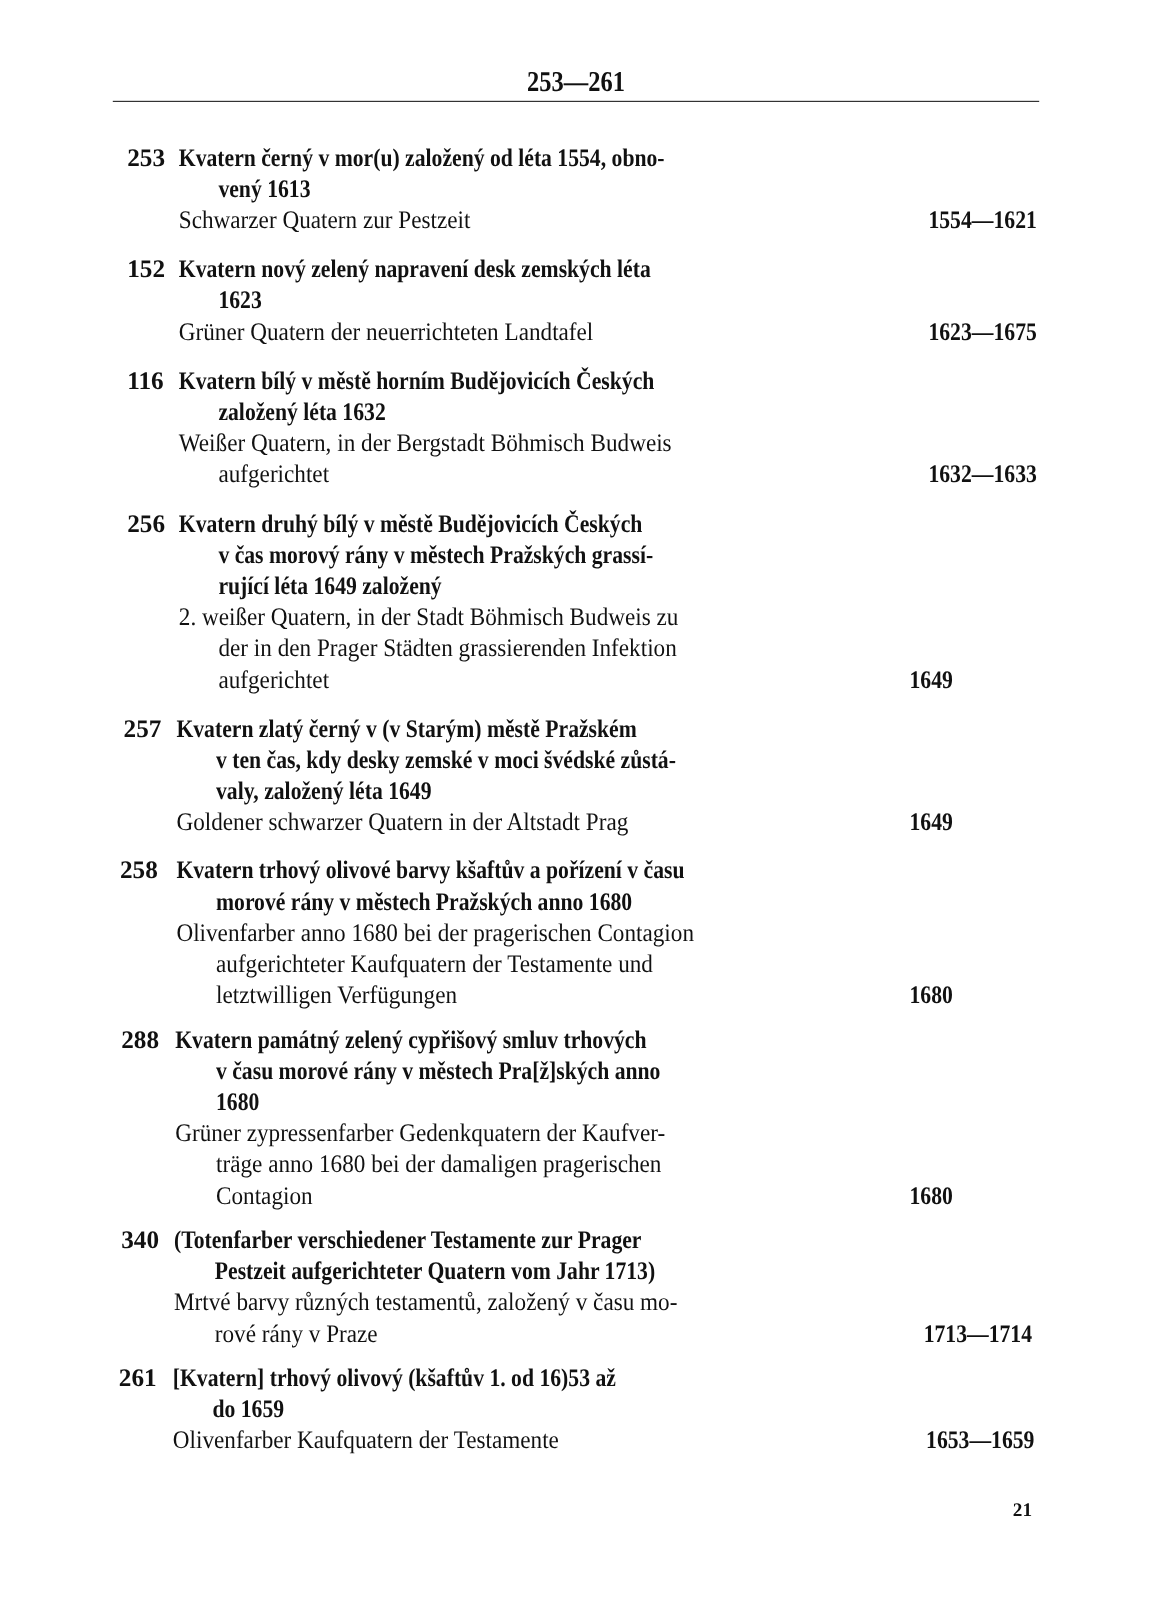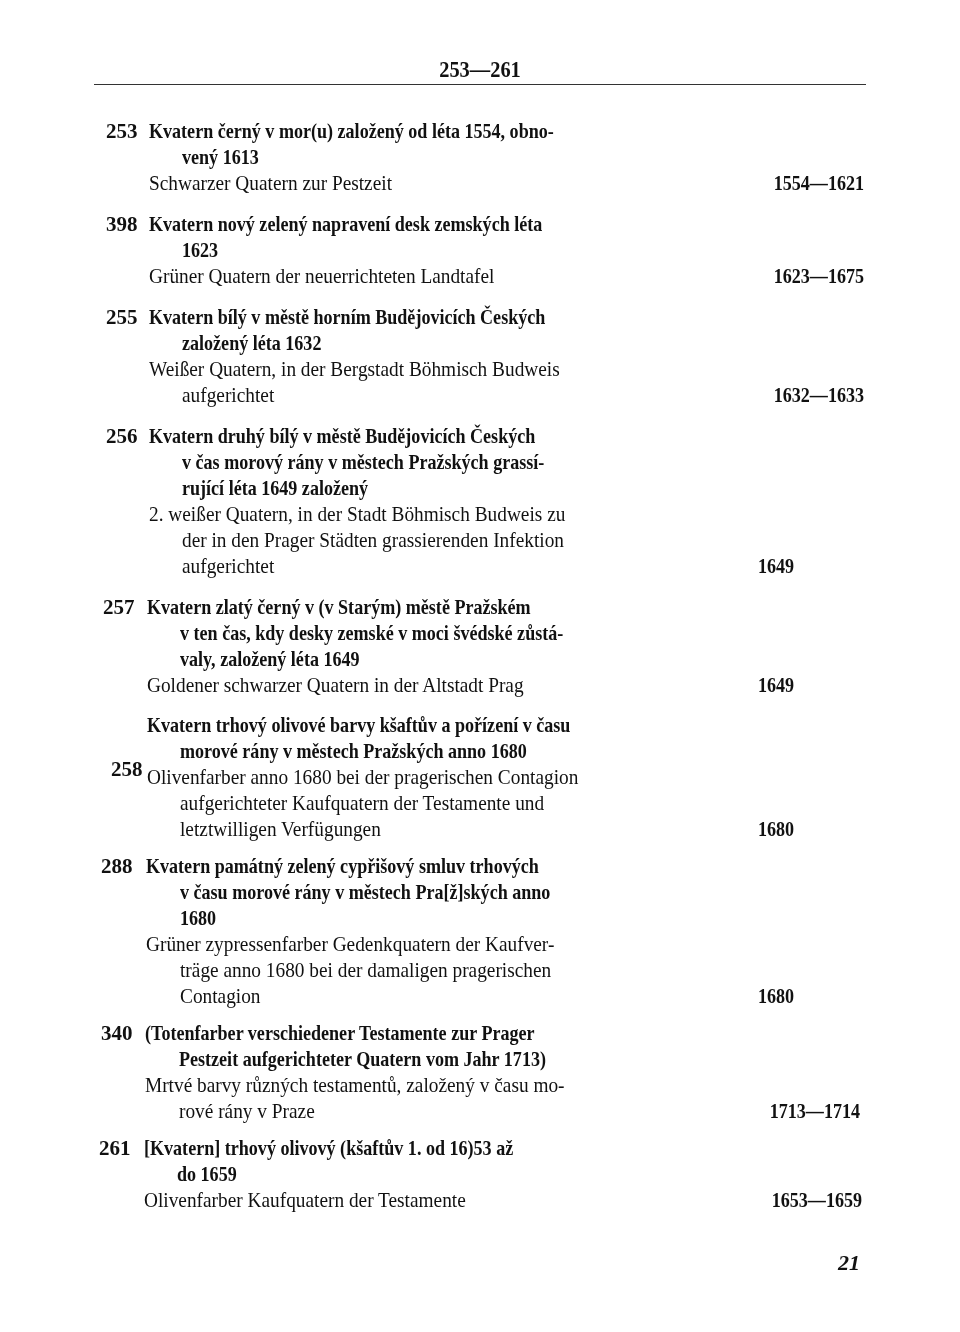--- a/index.html
+++ b/index.html
@@ -22,49 +22,49 @@
   .cz { font-family: "Liberation Serif", serif; font-weight: bold; transform: scaleX(0.86); }
   .de { font-family: "Liberation Serif", serif; font-weight: normal; transform: scaleX(0.92); }
   .num { font-family: Liberation Serif, serif; font-weight: bold; }
   .date {
     position: absolute; right: 96px; font-family: "Liberation Serif", serif; font-weight: bold;
     font-size: 21px; line-height: 26px; white-space: nowrap; transform: scaleX(0.86); transform-origin: 100% 0;
   }
   .date.short { right: 166px; }
   .page-number {
     position: absolute; right: 100px; top: 1250px; font-family: "Liberation Serif", serif;
-    font-weight: bold; font-style: italic; font-size: 22px;
+    font-weight: bold; font-size: 16px;
   }
 </style>
 </head>
 <body>
 
 <div class="page">
 
   <div class="header-title">253—261</div>
   <div class="header-rule"></div>
 
   <div class="entry" style="top:118px;">
     <span class="line num" style="left:106px;top:0;">253</span>
     <span class="line cz" style="left:149px;top:0;">Kvatern černý v mor(u) založený od léta 1554, obno-</span>
     <span class="line cz" style="left:182px;top:26px;">vený 1613</span>
     <span class="line de" style="left:149px;top:52px;">Schwarzer Quatern zur Pestzeit</span>
     <span class="date" style="top:52px;">1554—1621</span>
   </div>
 
   <div class="entry" style="top:211px;">
-    <span class="line num" style="left:106px;top:0;">398</span>
+    <span class="line num" style="left:106px;top:0;">152</span>
     <span class="line cz" style="left:149px;top:0;">Kvatern nový zelený napravení desk zemských léta</span>
     <span class="line cz" style="left:182px;top:26px;">1623</span>
     <span class="line de" style="left:149px;top:52px;">Grüner Quatern der neuerrichteten Landtafel</span>
     <span class="date" style="top:52px;">1623—1675</span>
   </div>
 
   <div class="entry" style="top:304px;">
-    <span class="line num" style="left:106px;top:0;">255</span>
+    <span class="line num" style="left:106px;top:0;">116</span>
     <span class="line cz" style="left:149px;top:0;">Kvatern bílý v městě horním Budějovicích Českých</span>
     <span class="line cz" style="left:182px;top:26px;">založený léta 1632</span>
     <span class="line de" style="left:149px;top:52px;">Weißer Quatern, in der Bergstadt Böhmisch Budweis</span>
     <span class="line de" style="left:182px;top:78px;">aufgerichtet</span>
     <span class="date" style="top:78px;">1632—1633</span>
   </div>
 
   <div class="entry" style="top:423px;">
     <span class="line num" style="left:106px;top:0;">256</span>
     <span class="line cz" style="left:149px;top:0;">Kvatern druhý bílý v městě Budějovicích Českých</span>
@@ -79,21 +79,21 @@
   <div class="entry" style="top:594px;">
     <span class="line num" style="left:103px;top:0;">257</span>
     <span class="line cz" style="left:147px;top:0;">Kvatern zlatý černý v (v Starým) městě Pražském</span>
     <span class="line cz" style="left:180px;top:26px;">v ten čas, kdy desky zemské v moci švédské zůstá-</span>
     <span class="line cz" style="left:180px;top:52px;">valy, založený léta 1649</span>
     <span class="line de" style="left:147px;top:78px;">Goldener schwarzer Quatern in der Altstadt Prag</span>
     <span class="date short" style="top:78px;">1649</span>
   </div>
 
   <div class="entry" style="top:712px;">
-    <span class="line num" style="left:111px;top:0;margin-top:44px;">258</span>
+    <span class="line num" style="left:100px;top:0;">258</span>
     <span class="line cz" style="left:147px;top:0;">Kvatern trhový olivové barvy kšaftův a pořízení v času</span>
     <span class="line cz" style="left:180px;top:26px;">morové rány v městech Pražských anno 1680</span>
     <span class="line de" style="left:147px;top:52px;">Olivenfarber anno 1680 bei der pragerischen Contagion</span>
     <span class="line de" style="left:180px;top:78px;">aufgerichteter Kaufquatern der Testamente und</span>
     <span class="line de" style="left:180px;top:104px;">letztwilligen Verfügungen</span>
     <span class="date short" style="top:104px;">1680</span>
   </div>
 
   <div class="entry" style="top:853px;">
     <span class="line num" style="left:101px;top:0;">288</span>

